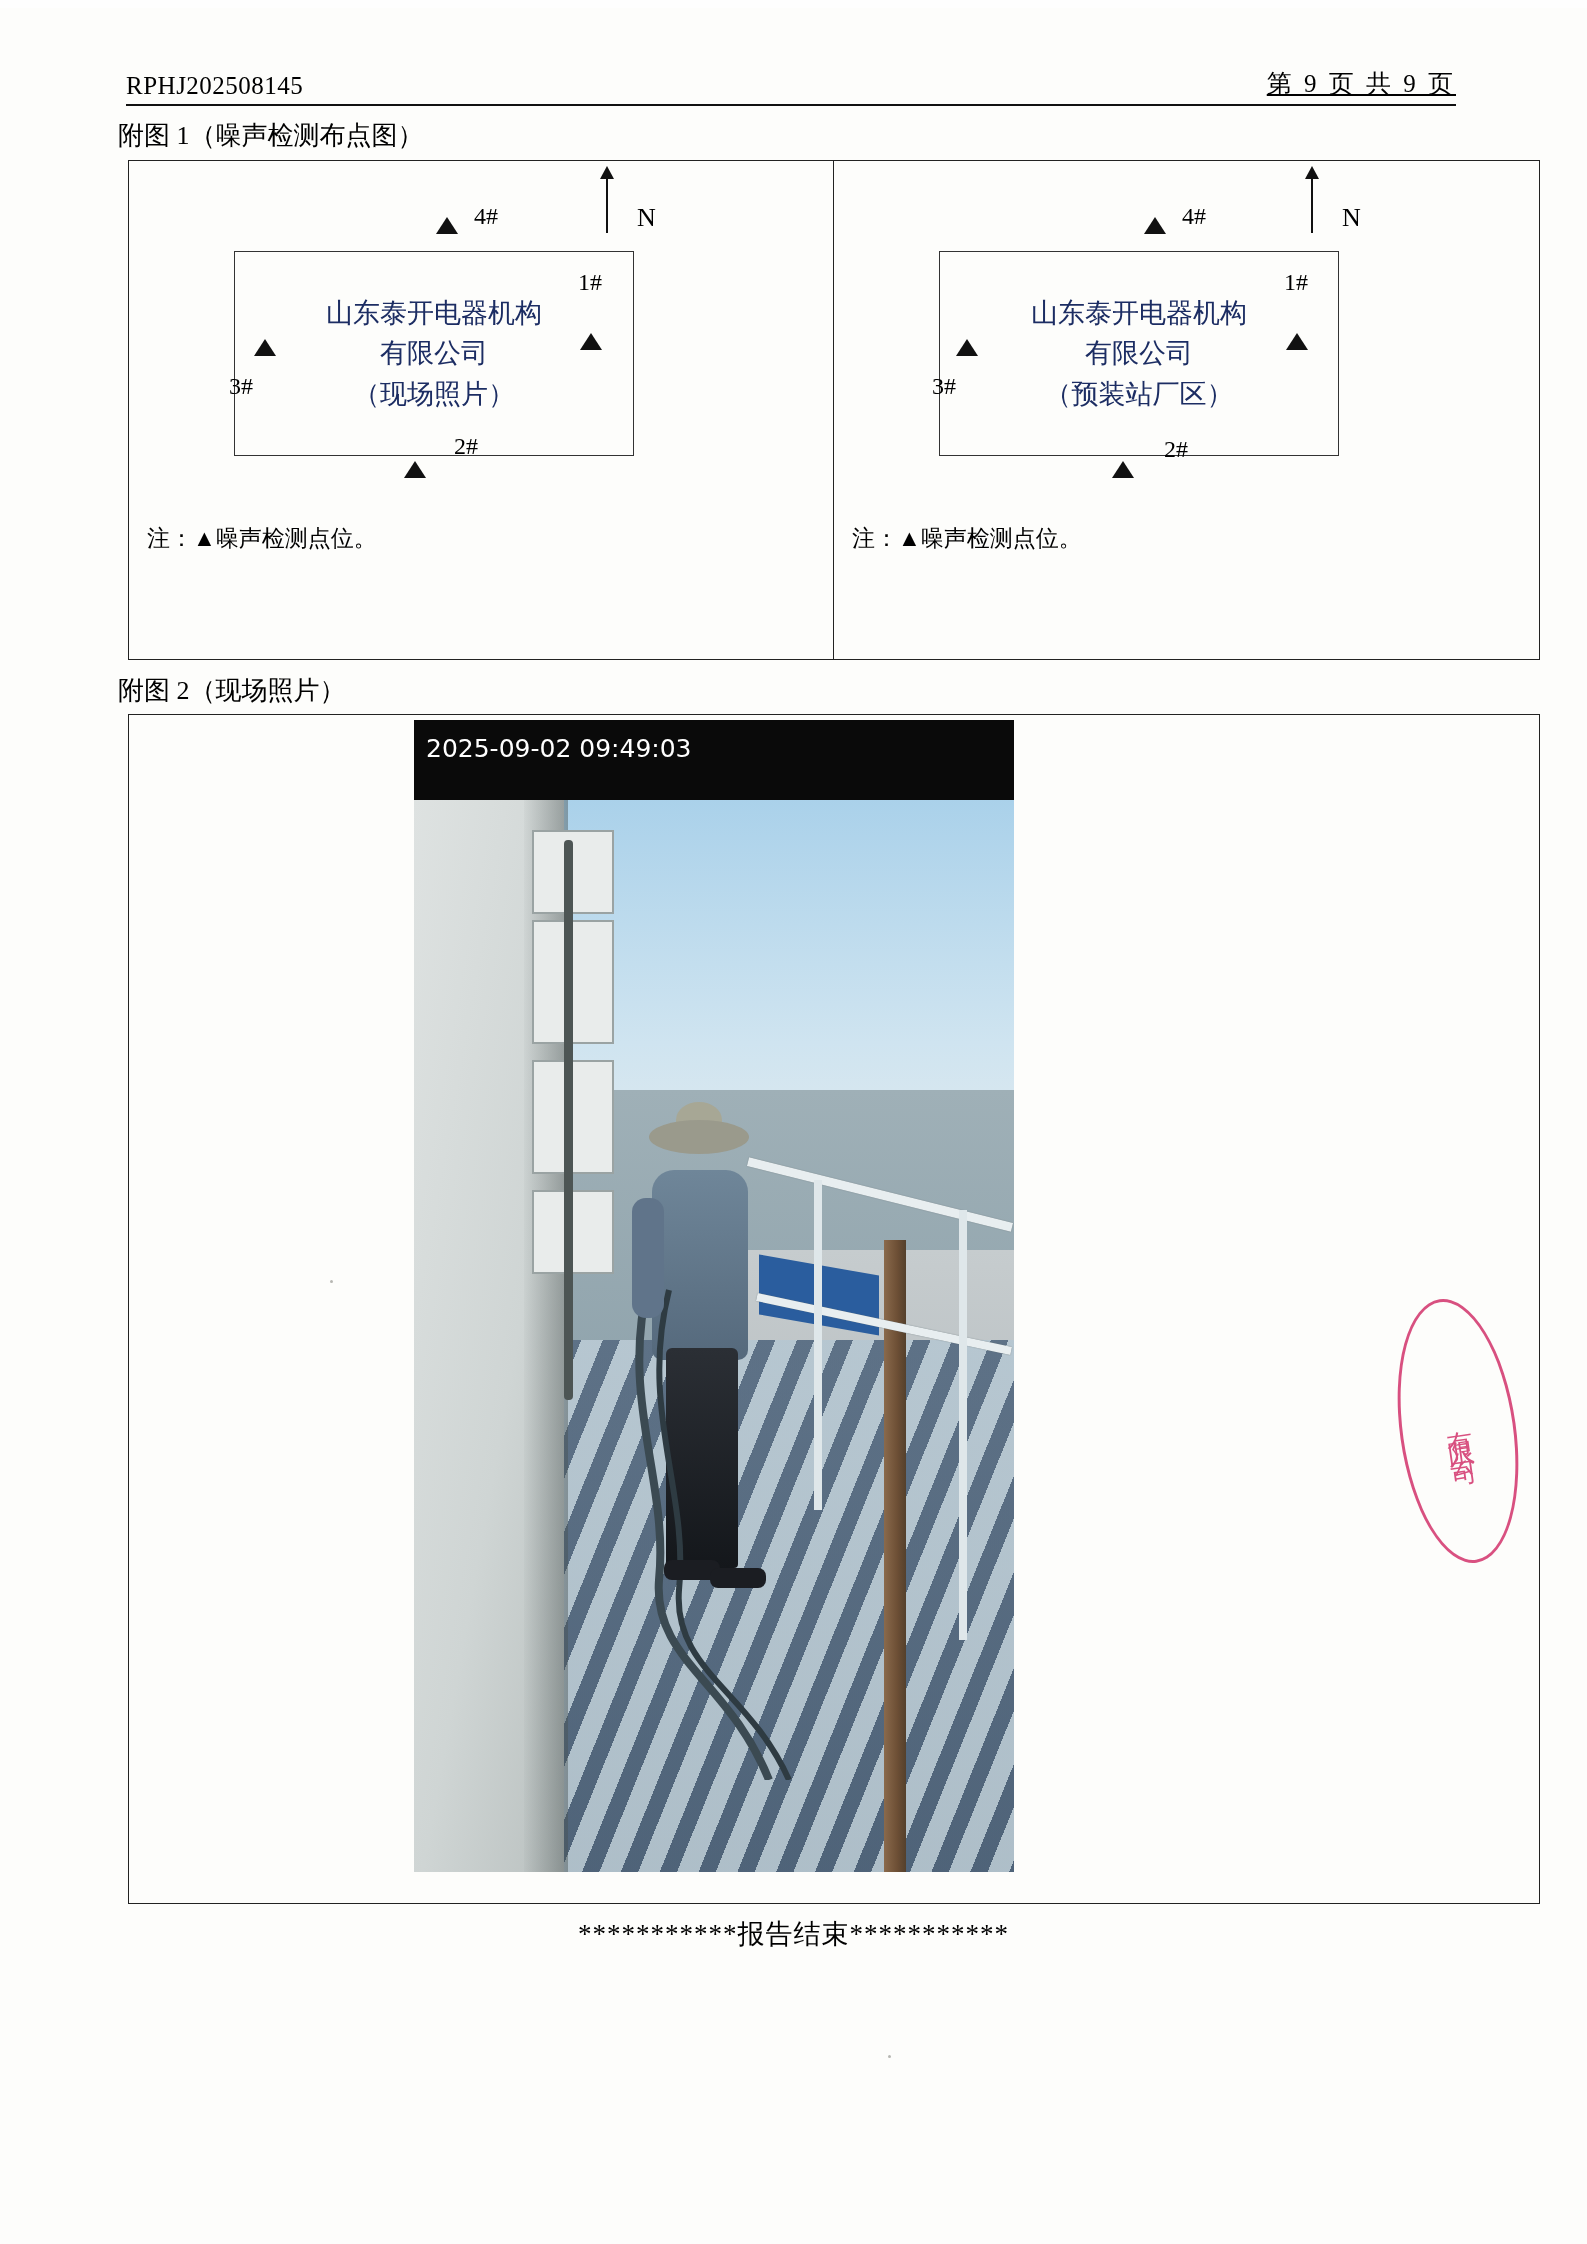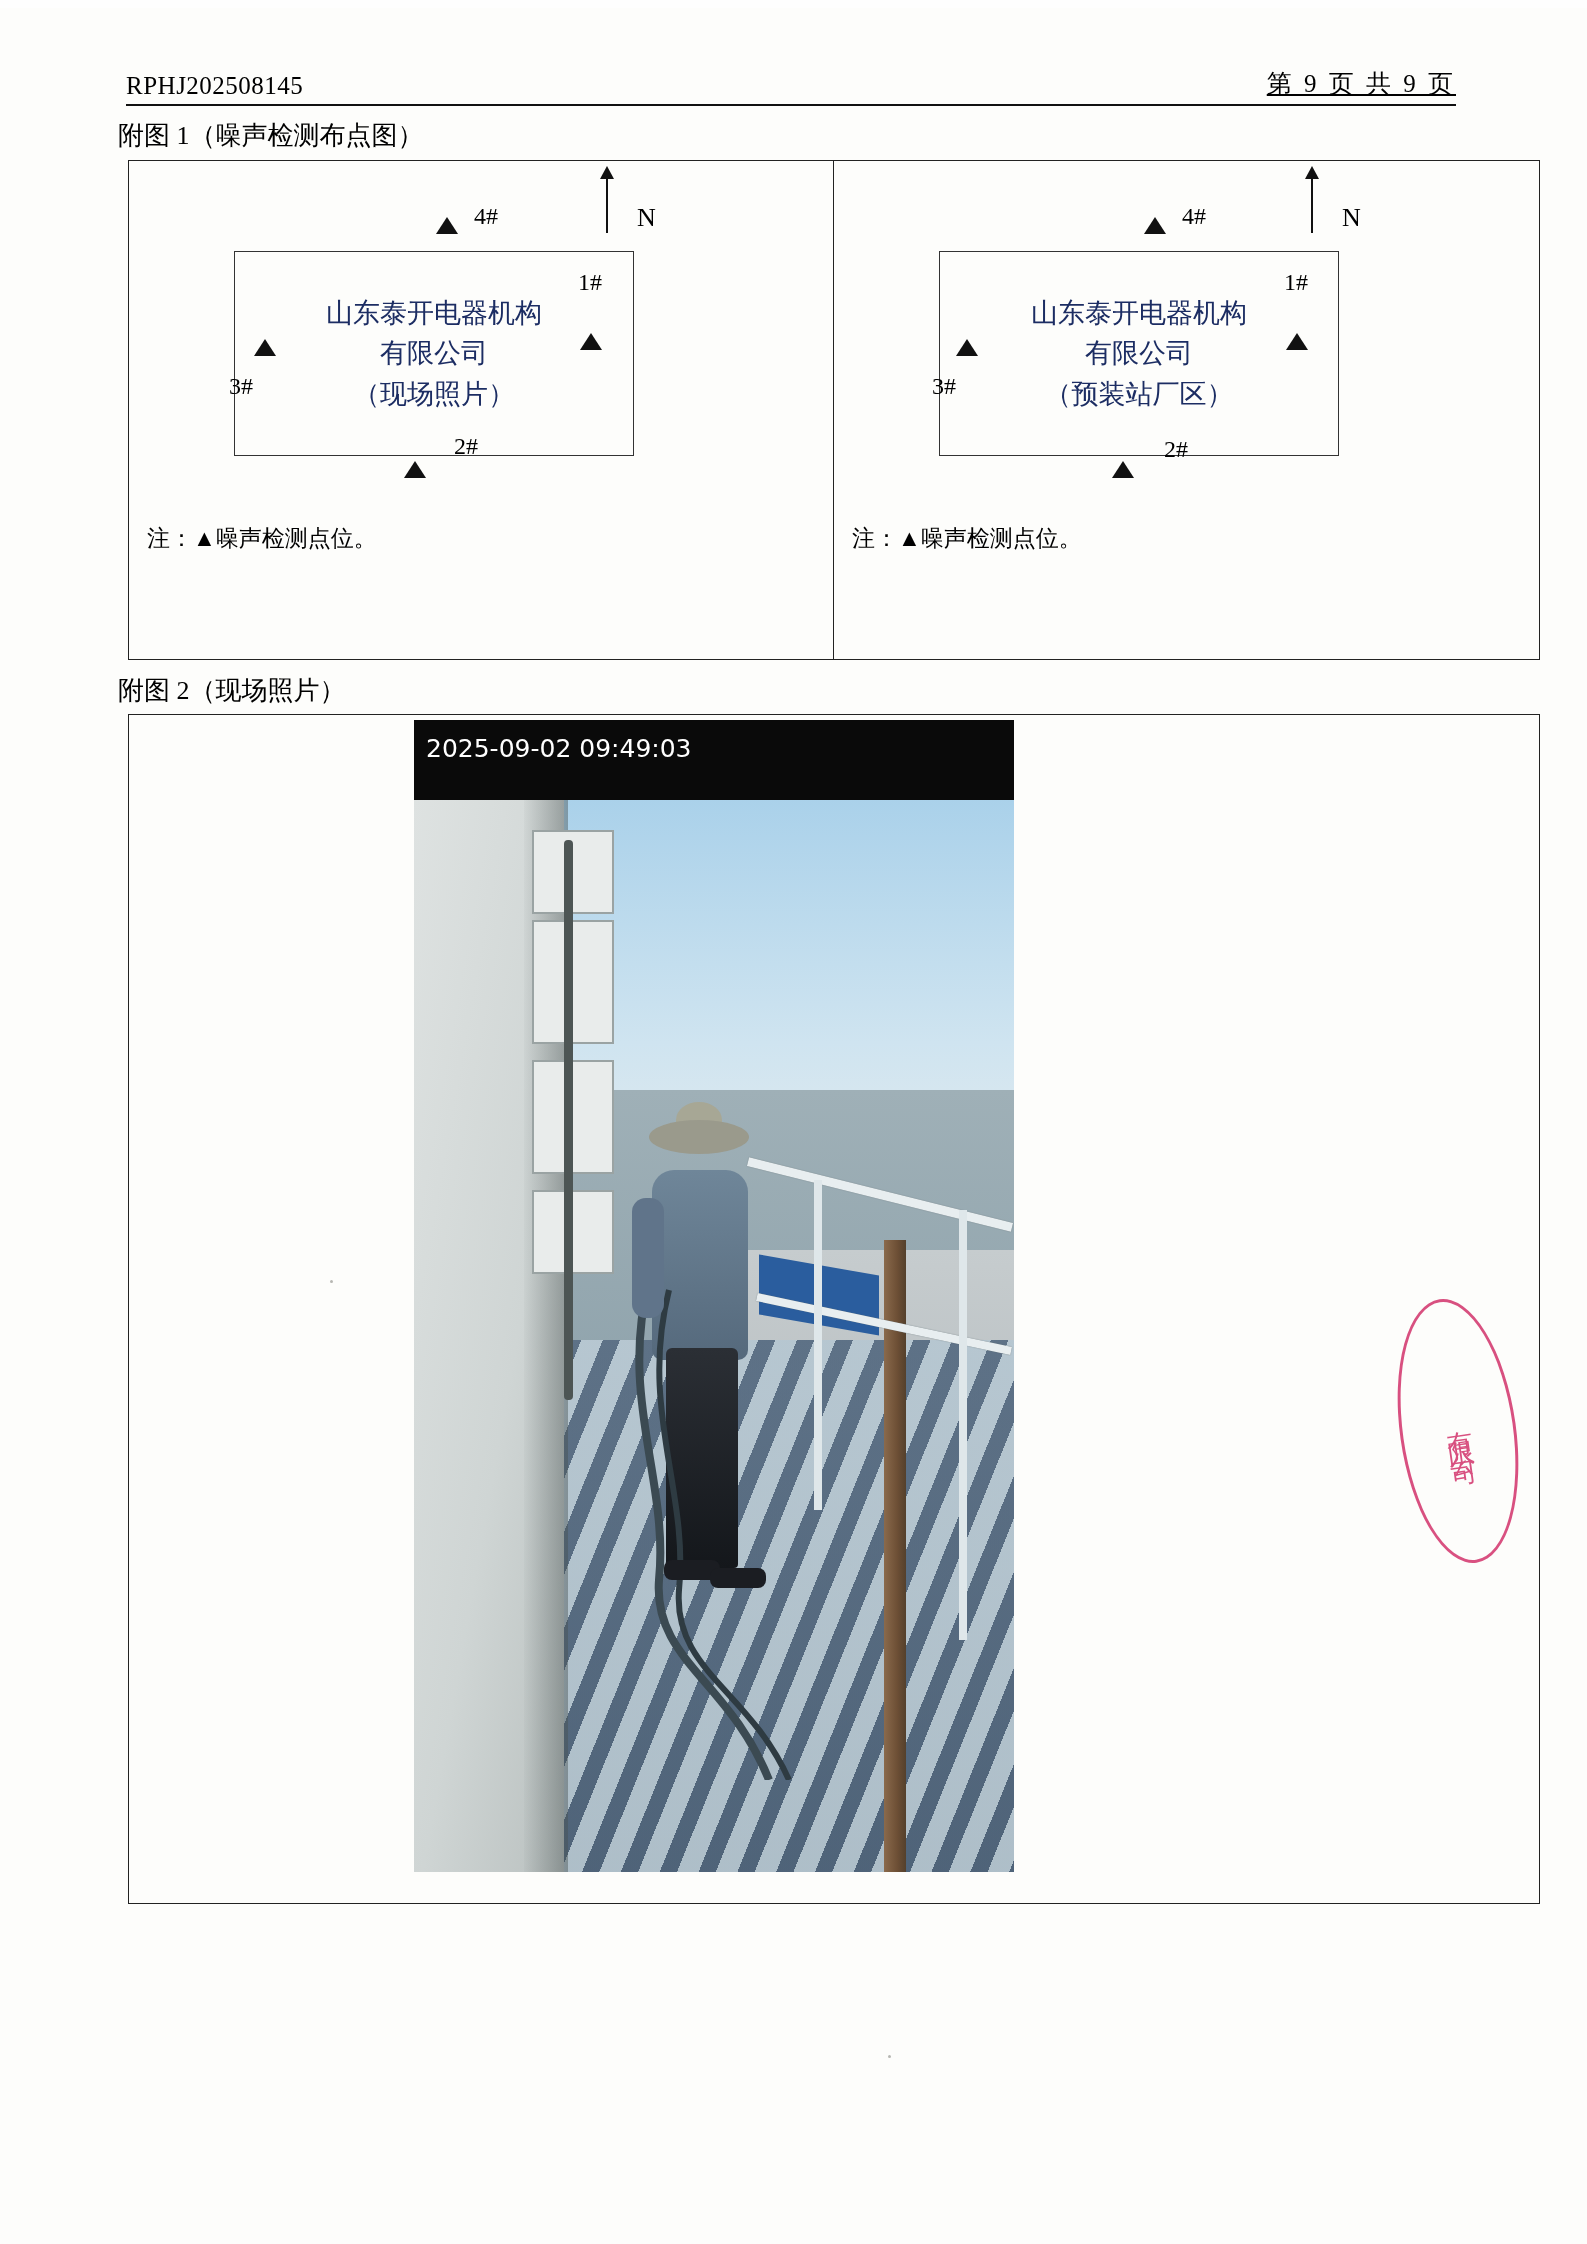--- a/index.html
+++ b/index.html
@@ -483,17 +483,18 @@
         <div class="ph-stamp">
           <div>2025-09-02 09:49:03</div>
         </div>
       </div>
     </div>
 
     <div class="seal">
       <div class="seal-text">有限公司</div>
     </div>
 
+    <div class="end-line">***********报告结束***********</div>
 
     <div class="speck" style="left:330px; top:1272px;"></div>
     <div class="speck" style="left:888px; top:2047px;"></div>
   </div>
 </div>
 
 </body></html>

